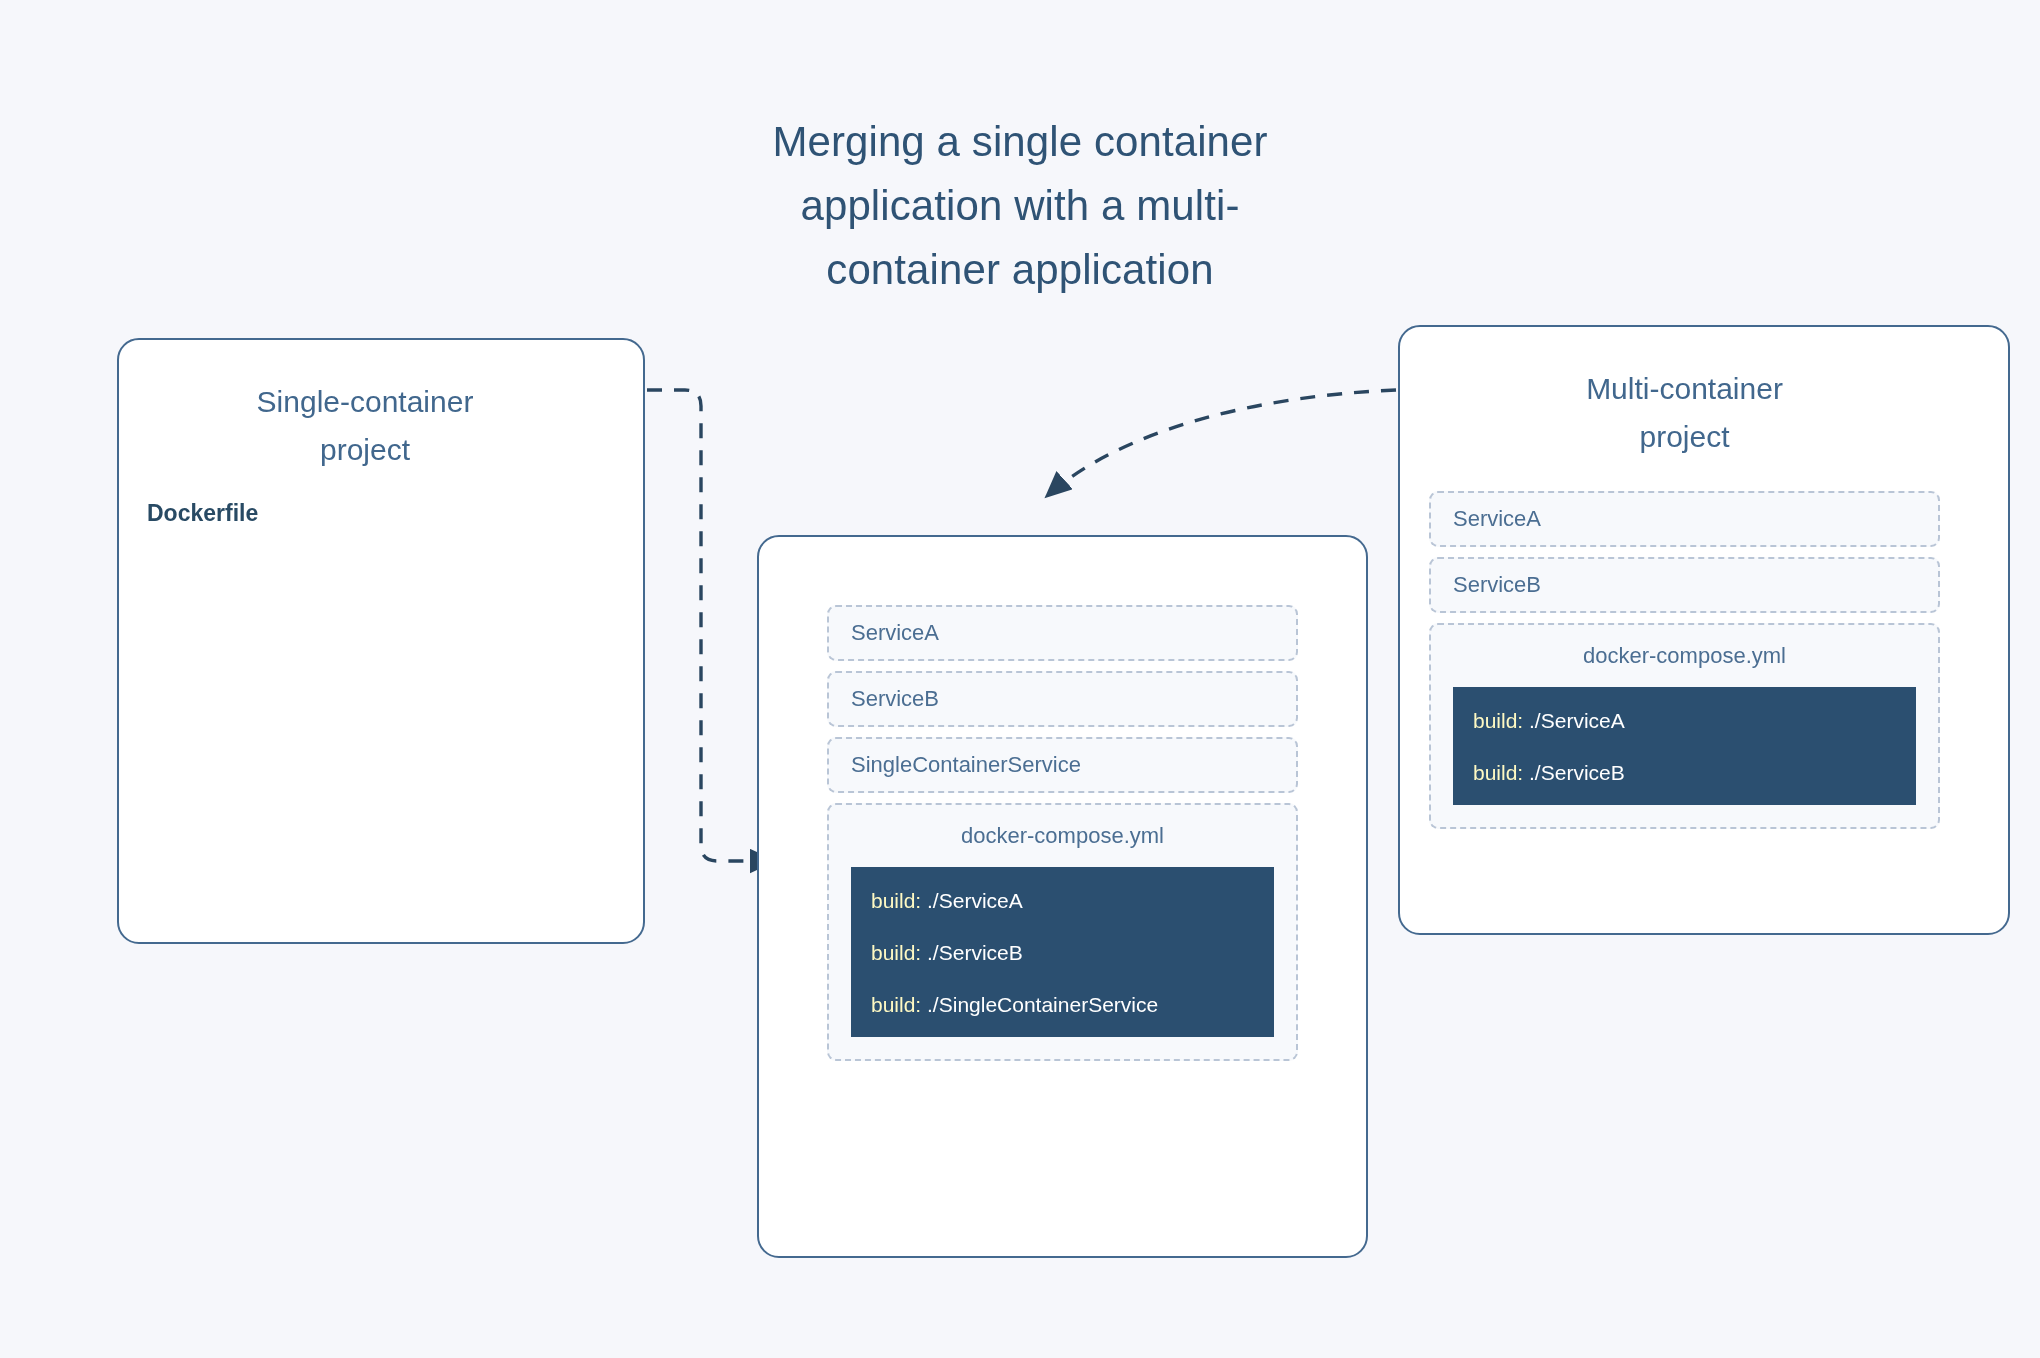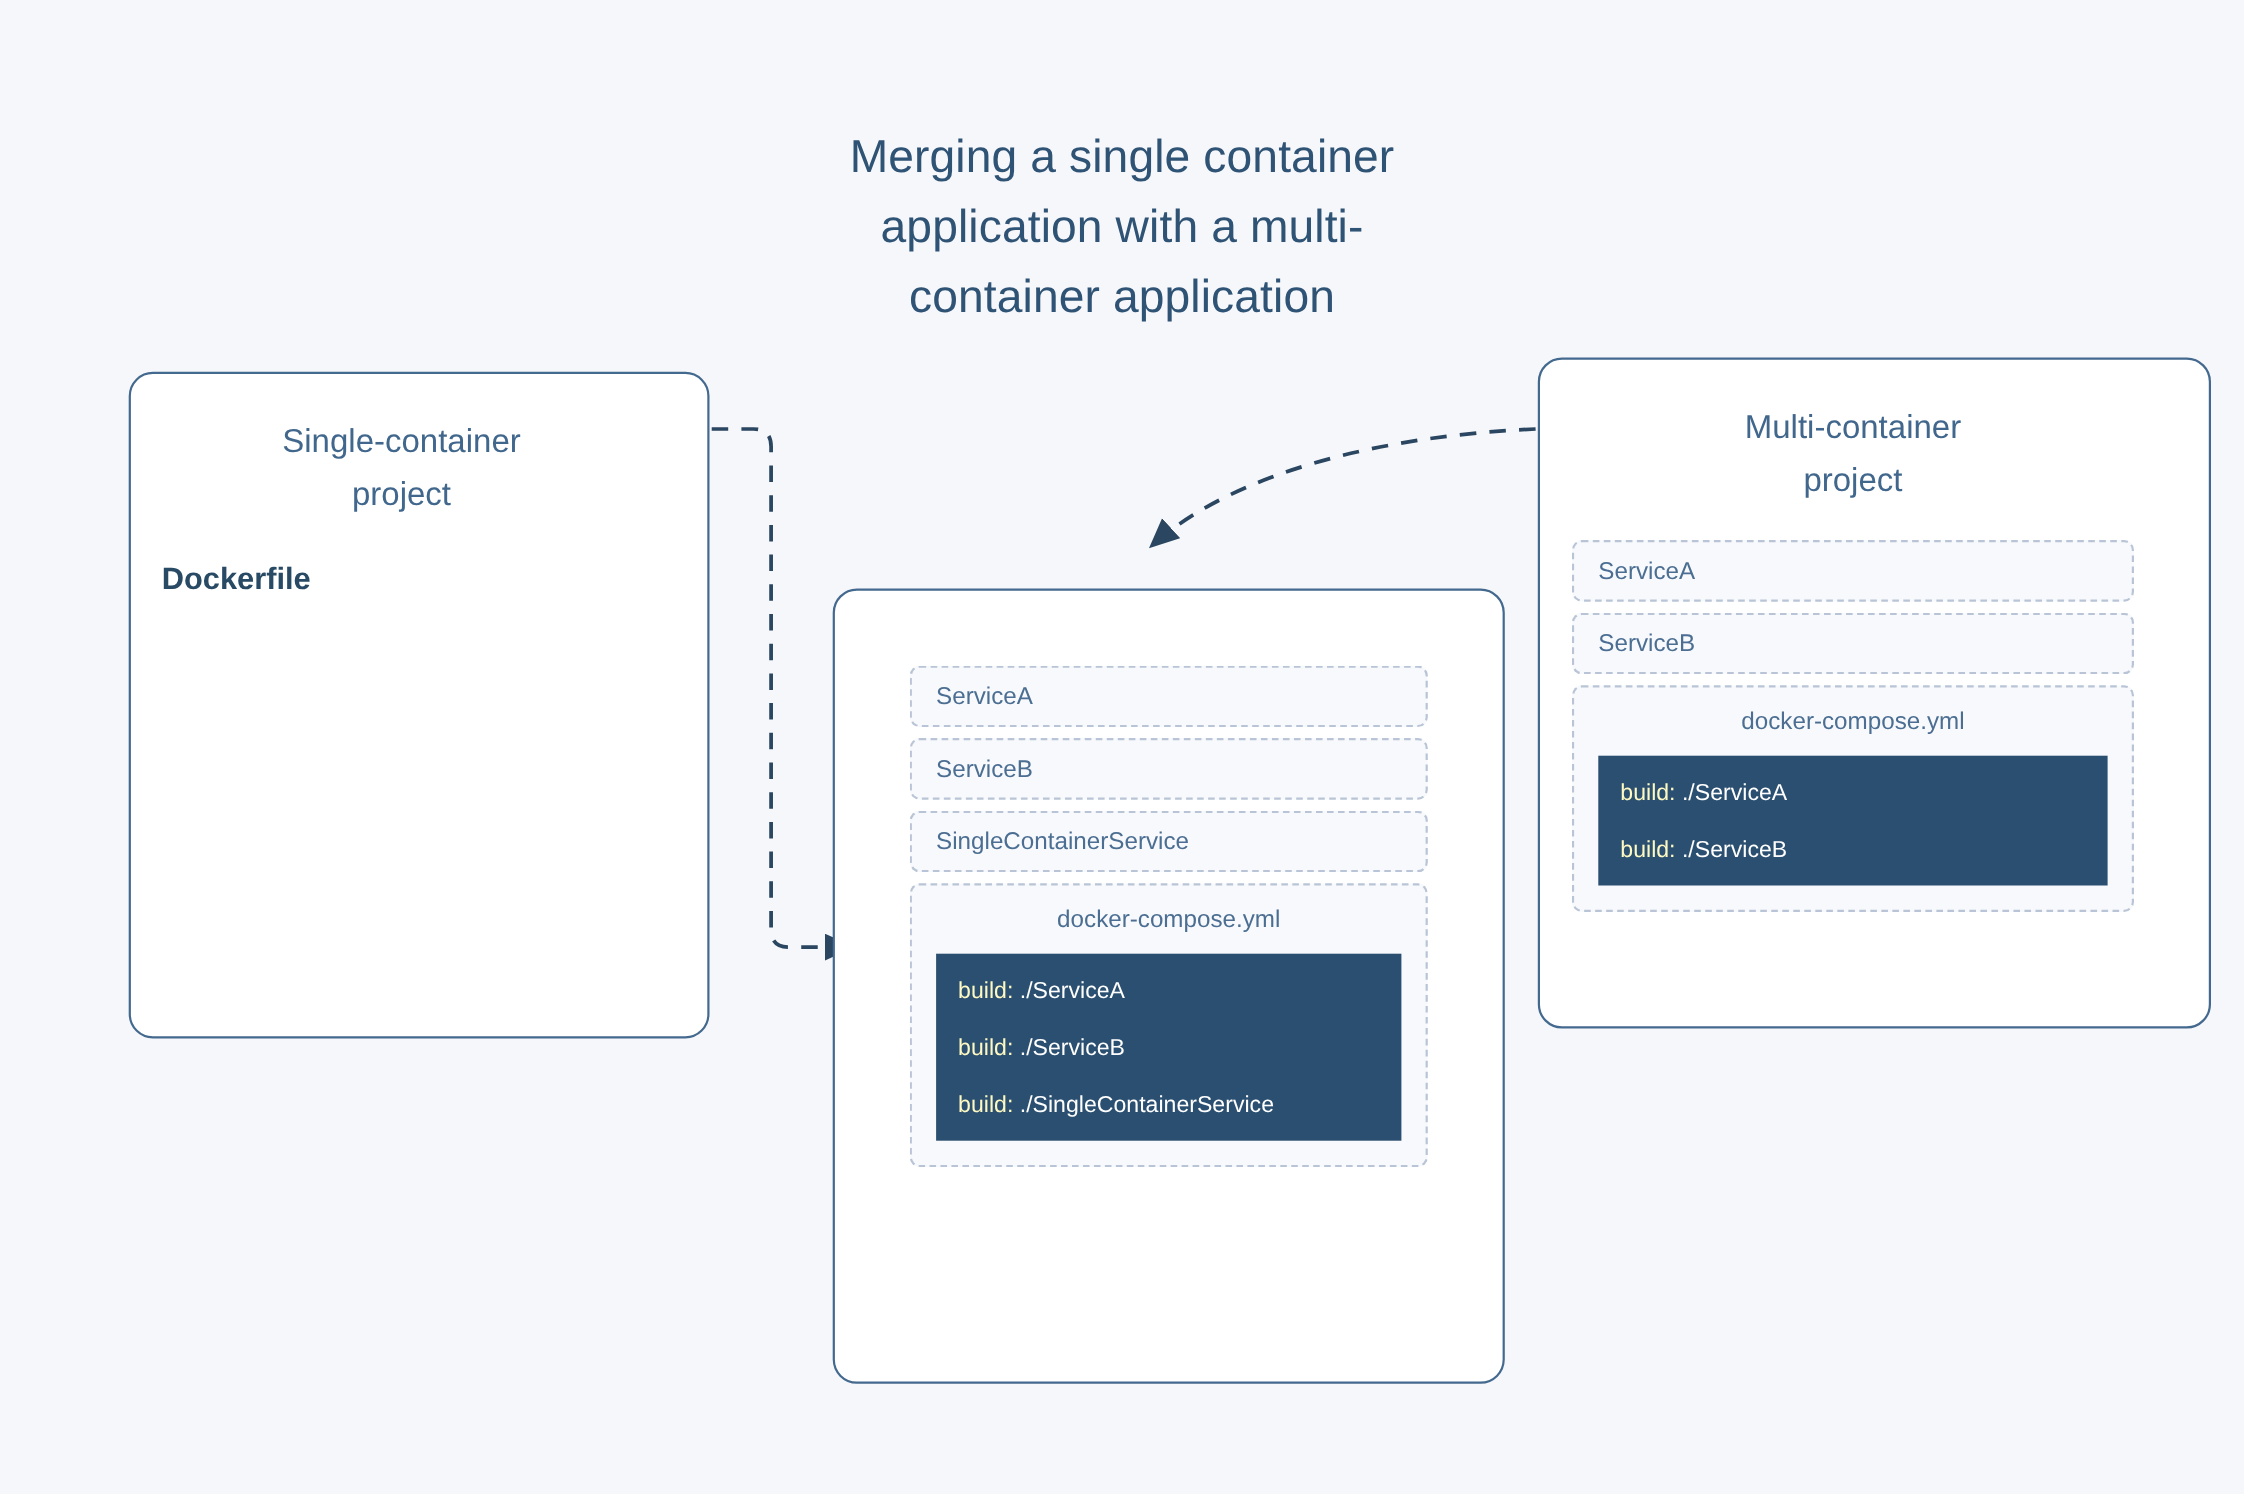--- a/index.html
+++ b/index.html
@@ -115,22 +115,22 @@
     min-height: 0;
   }
   .file-box .item-label {
     display: block;
     margin-bottom: 16px;
     text-align: center;
   }
 
   
   .plain-entry {
-    margin-top: 37px;
-    font-size: 28px;
+    margin-top: 24px;
+    font-size: 23px;
     line-height: 30px;
     font-weight: 700;
     color: #284a64;
   }
 
   
   .code-block {
     background: #2b4f70;
     padding: 22px 20px 20px 20px;
     box-sizing: border-box;

